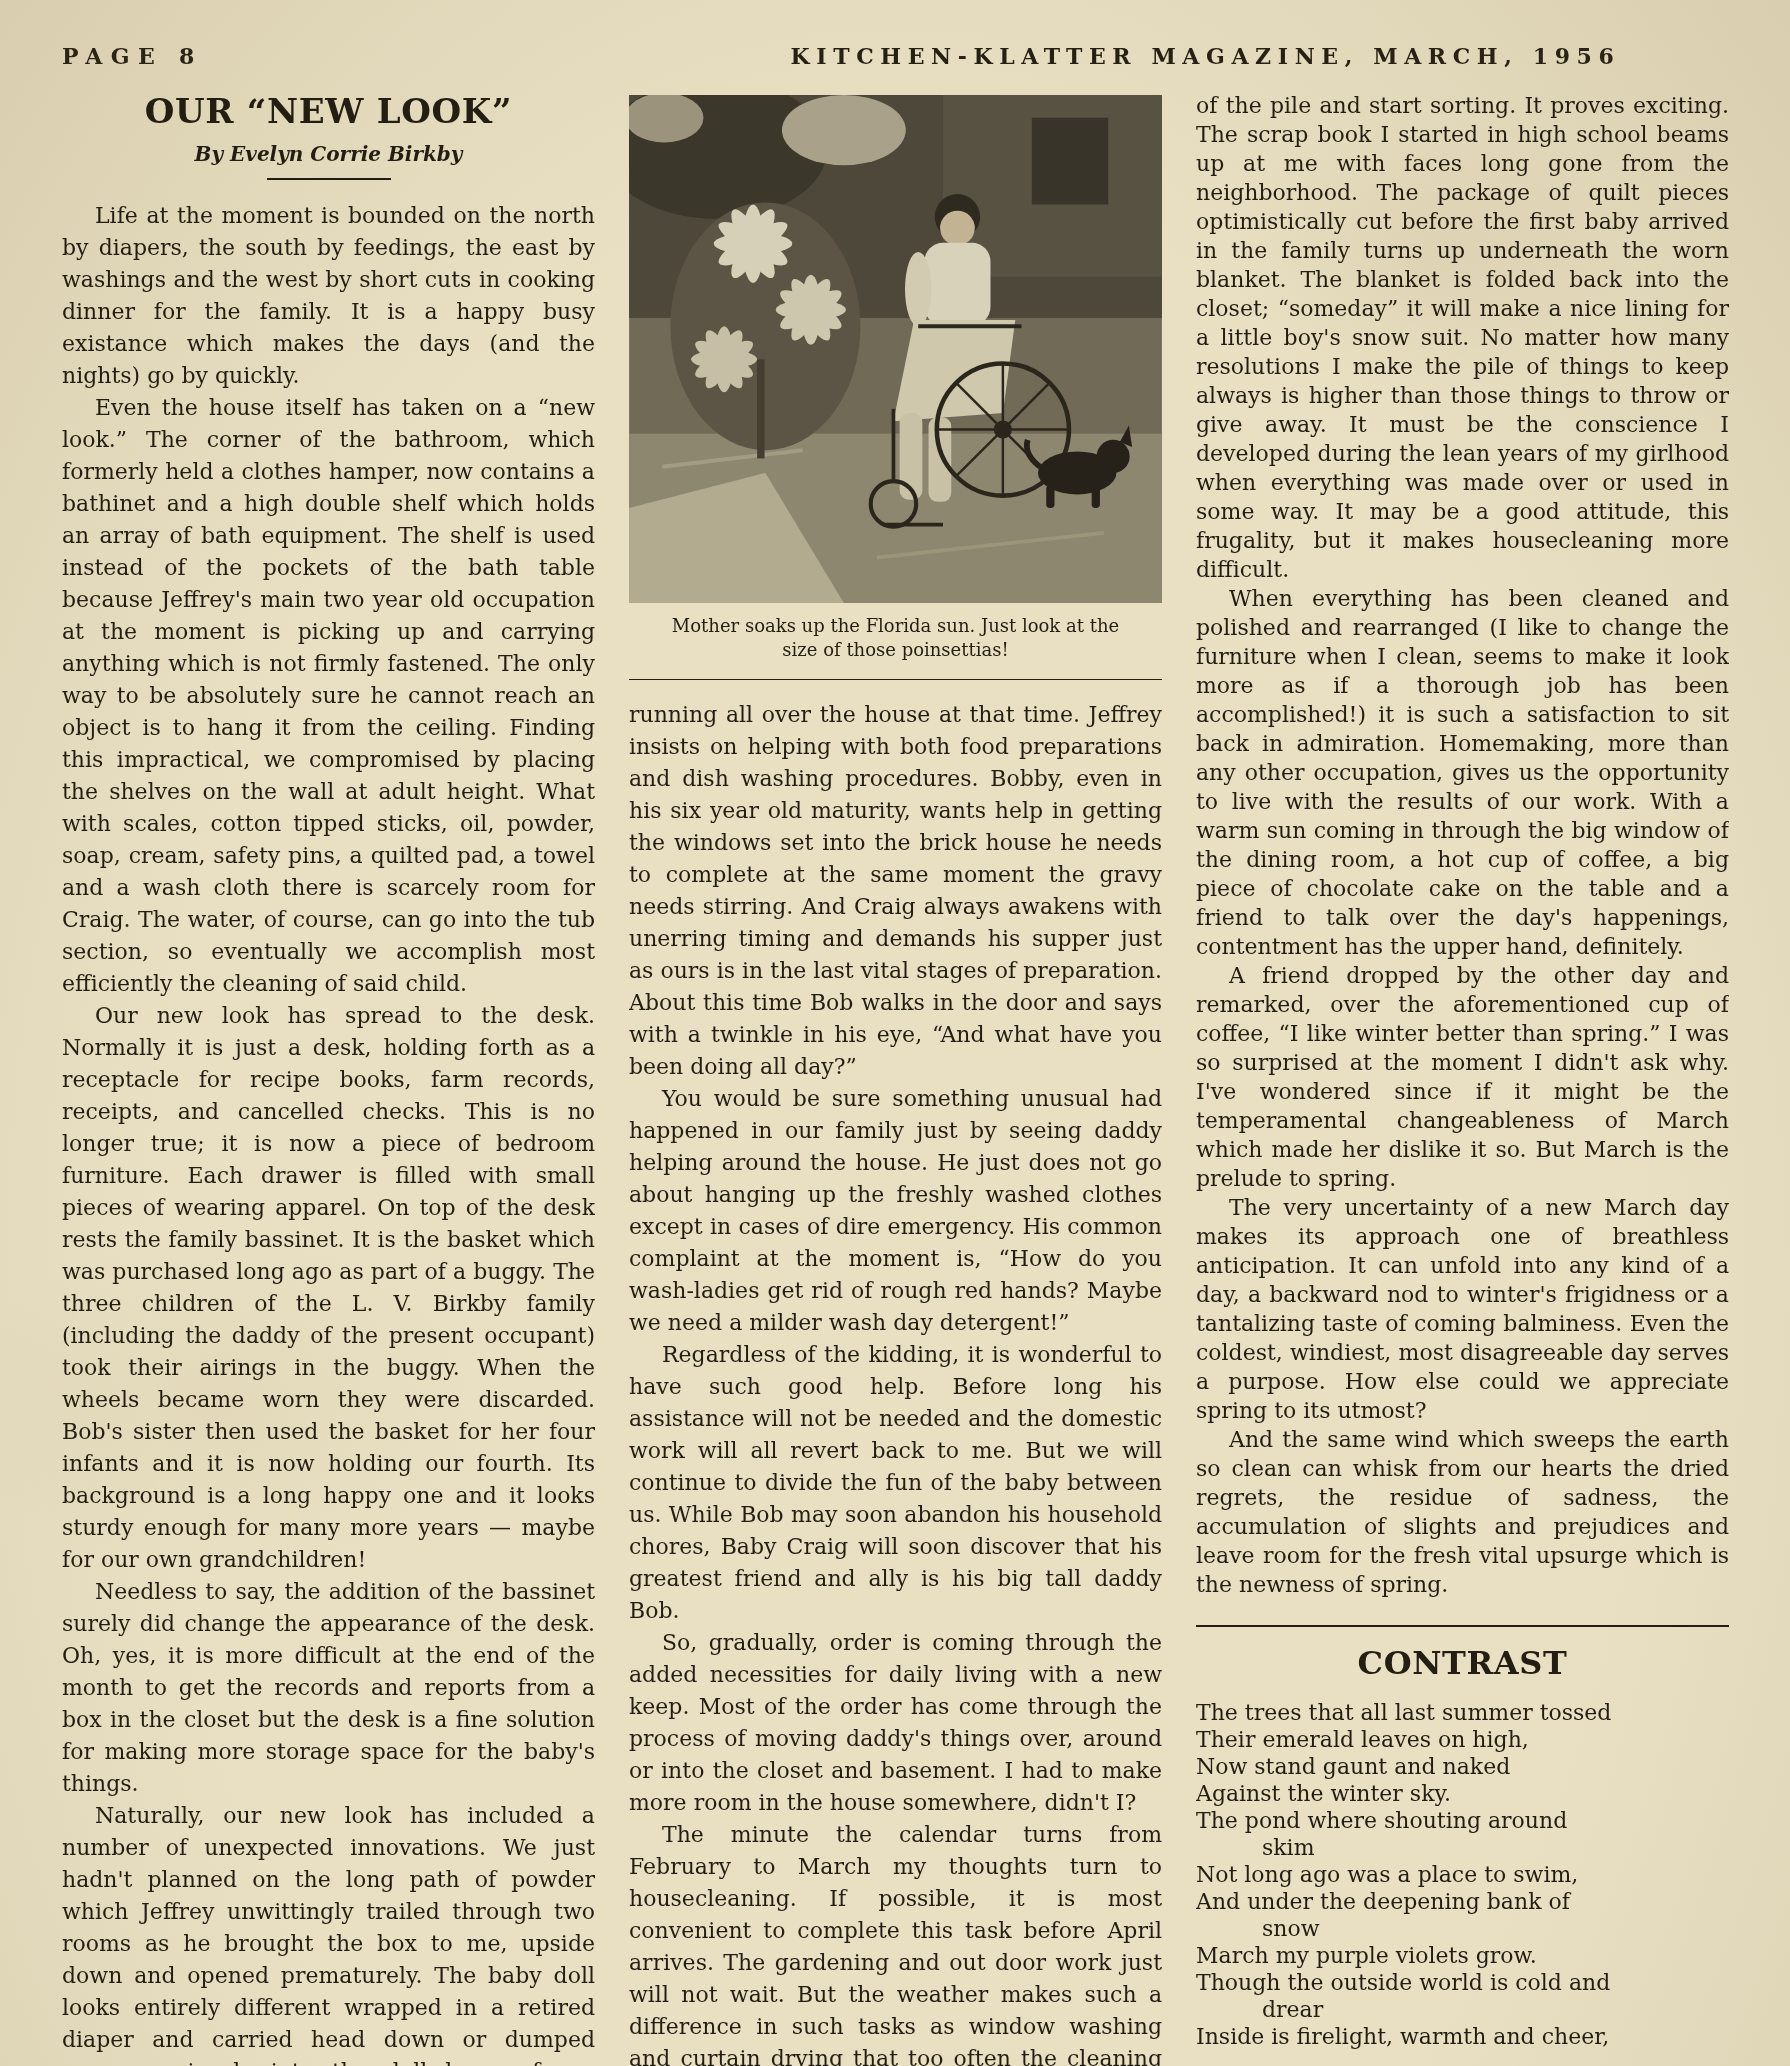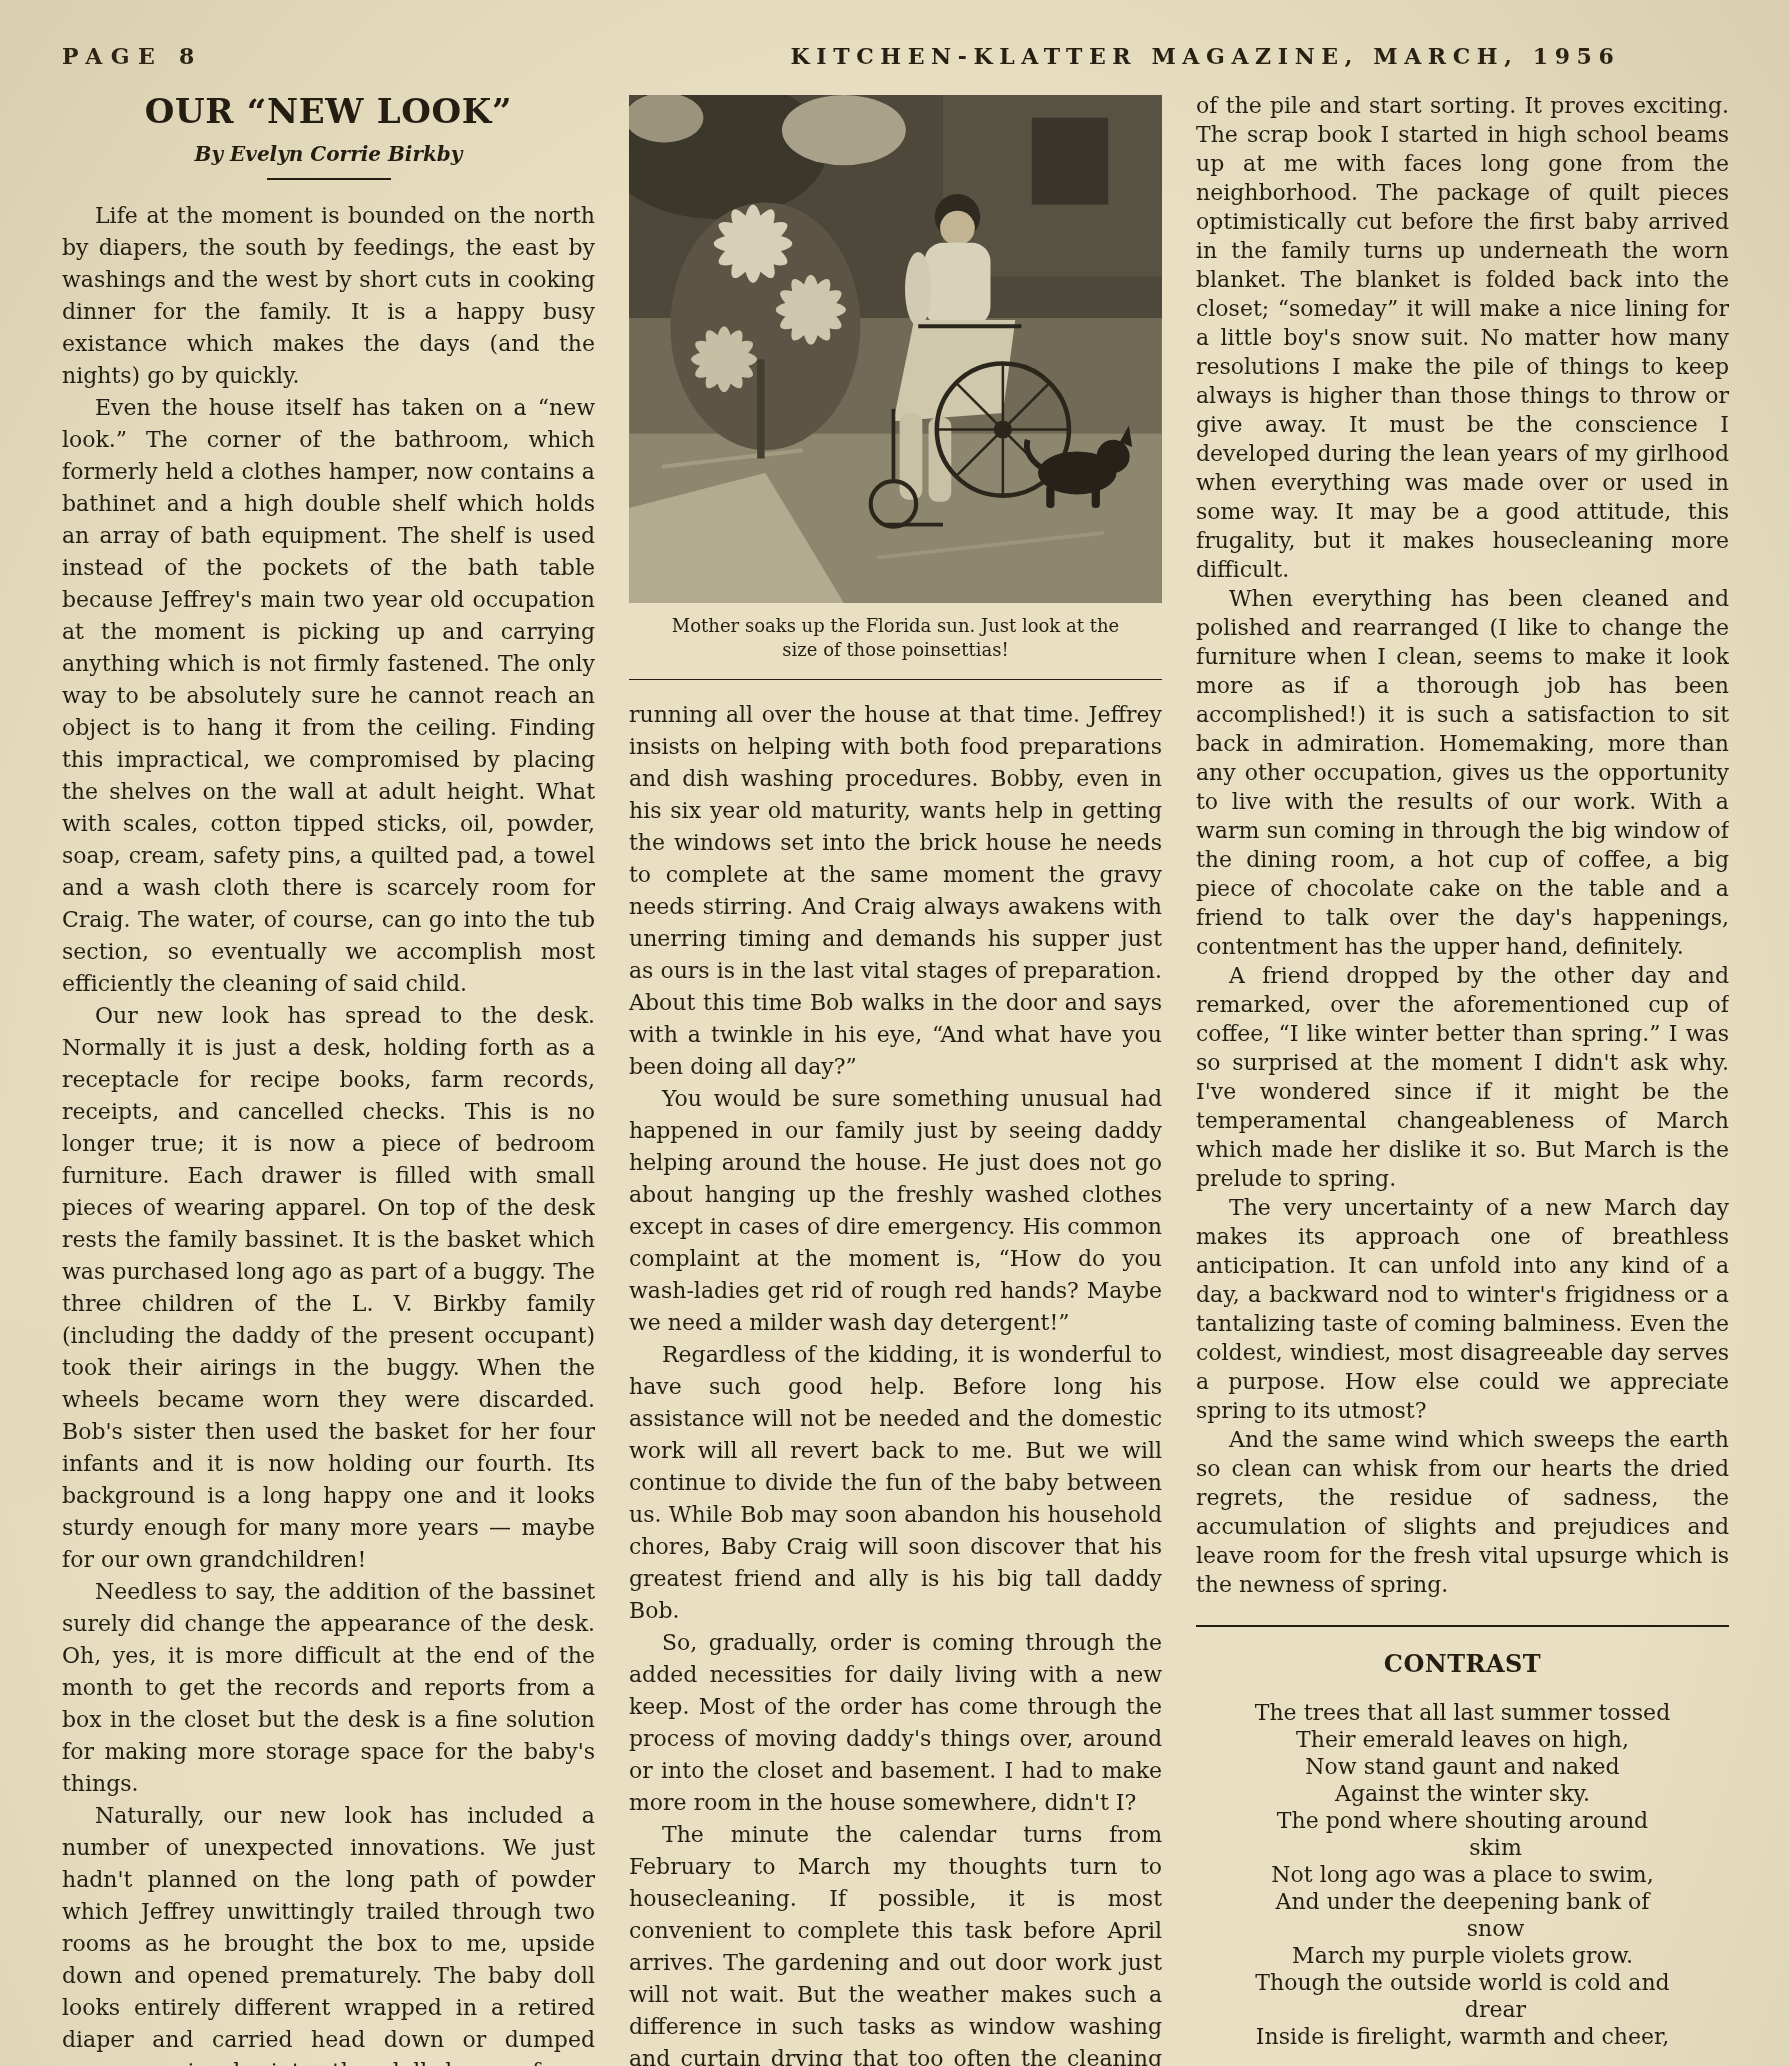--- a/index.html
+++ b/index.html
@@ -114,25 +114,25 @@
     margin: 17.4px 0 19px 0;
   }
   .section-rule {
     height: 2.9px;
     background: #241e12;
     margin: 26px 0 21.5px 0;
   }
   .contrast-title {
     text-align: center;
     font-weight: bold;
-    font-size: 24px;
+    font-size: 32px;
     margin: 0 0 20.7px 0;
     letter-spacing: 0.02em;
   }
-  .poem { text-align: center; }
+  .poem { text-align: left; }
   .poem-line {
     font-size: 22px;
     line-height: 27px;
   }
   .poem-cont { padding-left: 66px; }
 </style>
 </head>
 <body>
 
 <div class="page">

